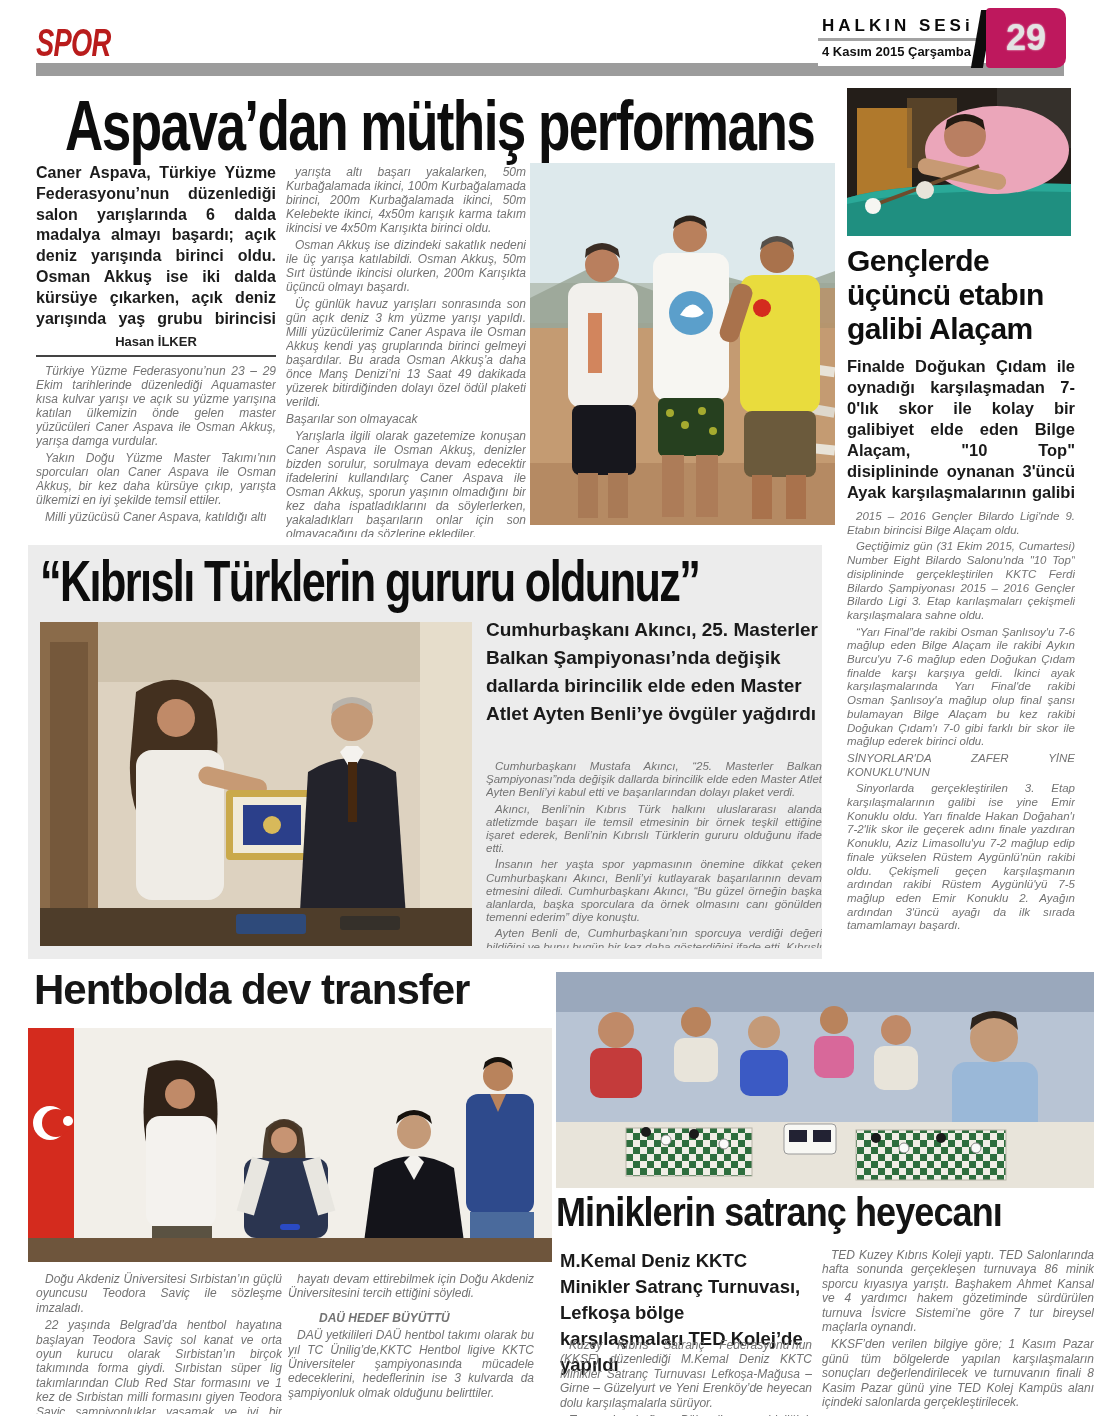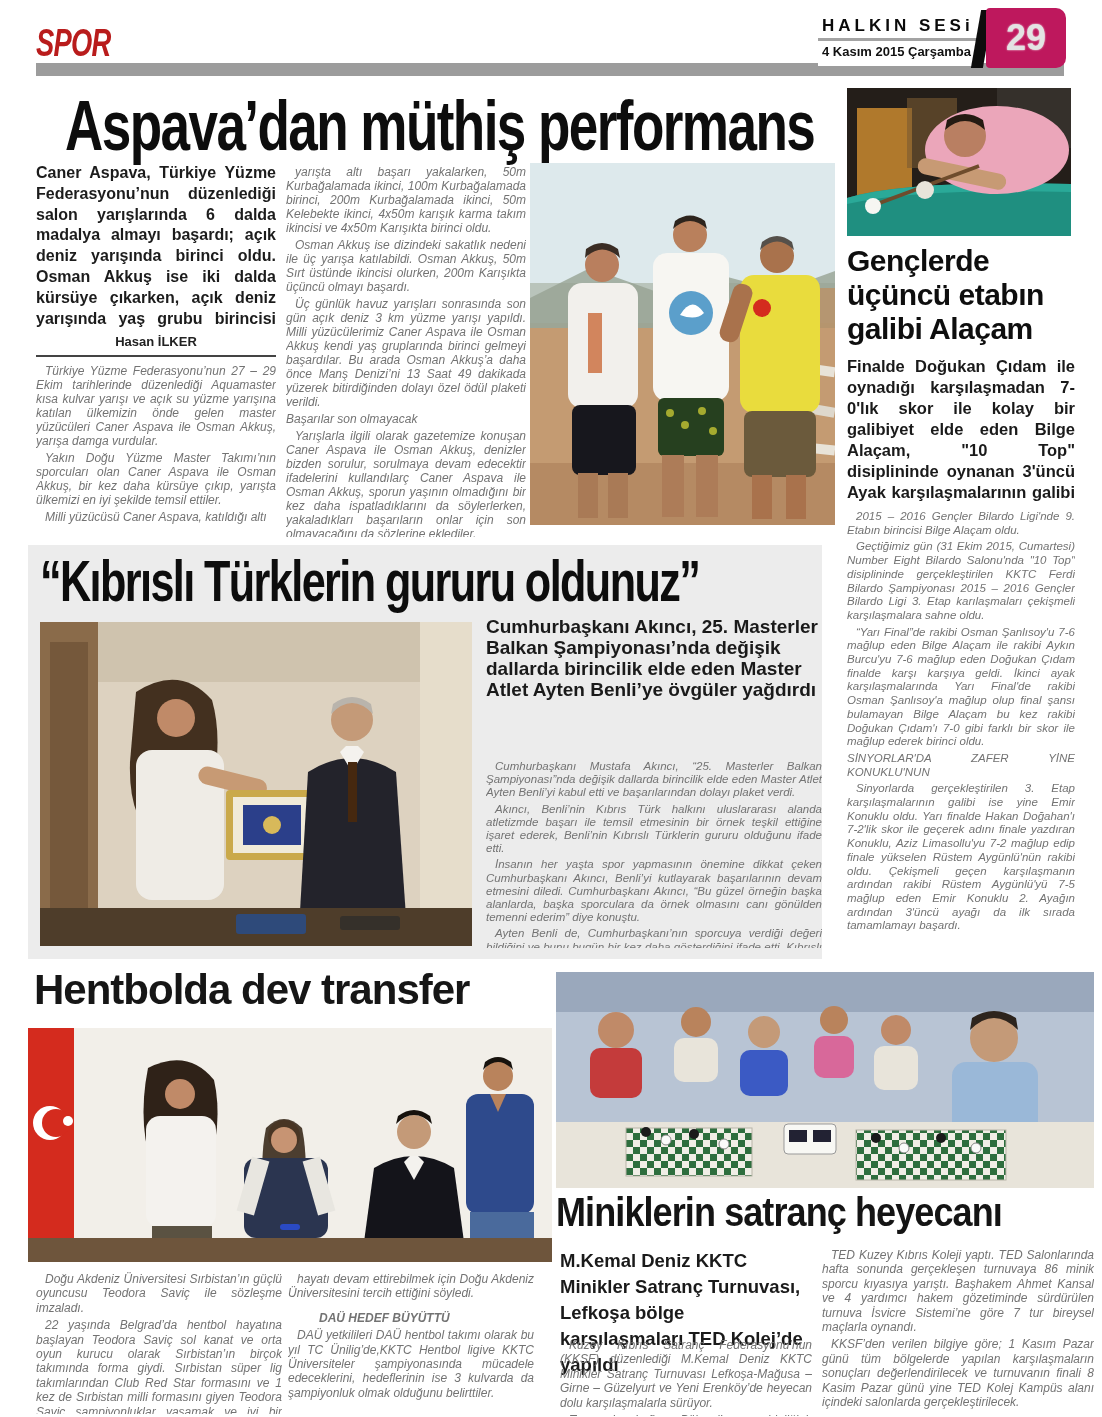--- a/index.html
+++ b/index.html
@@ -39,21 +39,21 @@
   <div class="abs headline-xl" style="left:18px;top:86px;font-size:68px;margin-left:47px;">
     <span class="cond" style="transform:scale(0.78,1.04);">Aspava’dan müthiş performans</span>
   </div>
 
   <div class="abs" style="left:36px;top:163px;width:240px;height:168px;font-size:16px;line-height:20.8px;font-weight:bold;color:#1c1c1c;text-align:justify;overflow:hidden;">Caner Aspava, Türkiye Yüzme Federasyonu’nun düzenlediği salon yarışlarında 6 dalda madalya almayı başardı; açık deniz yarışında birinci oldu. Osman Akkuş ise iki dalda kürsüye çıkarken, açık deniz yarışında yaş grubu birincisi oldu</div>
 
   <div class="abs byline" style="left:36px;top:334px;width:240px;font-size:13px;">Hasan İLKER</div>
   <div class="abs rule" style="left:36px;top:355px;width:240px;"></div>
 
   <div class="abs jtext" style="left:36px;top:364px;width:240px;height:172px;font-size:12px;line-height:14px;overflow:hidden;">
-    <p>Türkiye Yüzme Federasyonu’nun 27 – 29 Ekim tarihlerinde düzenlediği Aquamaster kısa kulvar yarışı ve açık su yüzme yarışına katılan ülkemizin önde gelen master yüzücüleri Caner Aspava ile Osman Akkuş, yarışa damga vurdular.</p>
+    <p>Türkiye Yüzme Federasyonu’nun 23 – 29 Ekim tarihlerinde düzenlediği Aquamaster kısa kulvar yarışı ve açık su yüzme yarışına katılan ülkemizin önde gelen master yüzücüleri Caner Aspava ile Osman Akkuş, yarışa damga vurdular.</p>
     <p>Yakın Doğu Yüzme Master Takımı’nın sporcuları olan Caner Aspava ile Osman Akkuş, bir kez daha kürsüye çıkıp, yarışta ülkemizi en iyi şekilde temsil ettiler.</p>
     <p>Milli yüzücüsü Caner Aspava, katıldığı altı</p>
   </div>
 
   <div class="abs jtext" style="left:286px;top:165px;width:240px;height:372px;font-size:12px;line-height:14px;overflow:hidden;">
     <p>yarışta altı başarı yakalarken, 50m Kurbağalamada ikinci, 100m Kurbağalamada birinci, 200m Kurbağalamada ikinci, 50m Kelebekte ikinci, 4x50m karışık karma takım ikincisi ve 4x50m Karışıkta birinci oldu.</p>
     <p>Osman Akkuş ise dizindeki sakatlık nedeni ile üç yarışa katılabildi. Osman Akkuş, 50m Sırt üstünde ikincisi olurken, 200m Karışıkta üçüncü olmayı başardı.</p>
     <p>Üç günlük havuz yarışları sonrasında son gün açık deniz 3 km yüzme yarışı yapıldı. Milli yüzücülerimiz Caner Aspava ile Osman Akkuş kendi yaş gruplarında birinci gelmeyi başardılar. Bu arada Osman Akkuş’a daha önce Manş Denizi’ni 13 Saat 49 dakikada yüzerek bitirdiğinden dolayı özel ödül plaketi verildi.</p>
     <p class="nofind">Başarılar son olmayacak</p>
     <p>Yarışlarla ilgili olarak gazetemize konuşan Caner Aspava ile Osman Akkuş, denizler bizden sorulur, sorulmaya devam edecektir ifadelerini kullandılarç Caner Aspava ile Osman Akkuş, sporun yaşının olmadığını bir kez daha ispatladıklarını da söylerlerken, yakaladıkları başarıların onlar için son olmayacağını da sözlerine eklediler.</p>
@@ -157,21 +157,21 @@
     <path d="M291 92 Q312 70 333 92 L331 82 Q312 68 293 82 Z" fill="#b9b4ac"></path>
     <path d="M258 324 L268 150 Q312 122 356 150 L368 324 Z" fill="#23232b"></path>
     <path d="M300 130 L312 150 L324 130 L318 124 L306 124 Z" fill="#f4f2ee"></path>
     <rect x="308" y="140" width="9" height="60" fill="#46280f"></rect>
 
     <rect y="286" width="432" height="38" fill="#4e3d2a"></rect>
     <rect x="196" y="292" width="70" height="20" rx="3" fill="#2e4a7a"></rect>
     <rect x="300" y="294" width="60" height="14" rx="3" fill="#35302a"></rect>
   </svg>
 
-  <div class="abs" style="left:486px;top:616px;width:336px;height:142px;font-size:19px;line-height:21px;font-weight:bold;color:#1a1a1a;">Cumhurbaşkanı Akıncı, 25. Masterler Balkan Şampiyonası’nda değişik dallarda birincilik elde eden Master Atlet Ayten Benli’ye övgüler yağdırdı</div>
+  <div class="abs" style="left:486px;top:616px;width:336px;height:142px;font-size:19px;line-height:28px;font-weight:bold;color:#1a1a1a;">Cumhurbaşkanı Akıncı, 25. Masterler Balkan Şampiyonası’nda değişik dallarda birincilik elde eden Master Atlet Ayten Benli’ye övgüler yağdırdı</div>
 
   <div class="abs jtext" style="left:486px;top:760px;width:336px;height:188px;font-size:11.5px;line-height:13.2px;overflow:hidden;">
     <p>Cumhurbaşkanı Mustafa Akıncı, “25. Masterler Balkan Şampiyonası”nda değişik dallarda birincilik elde eden Master Atlet Ayten Benli’yi kabul etti ve başarılarından dolayı plaket verdi.</p>
     <p>Akıncı, Benli’nin Kıbrıs Türk halkını uluslararası alanda atletizmde başarı ile temsil etmesinin bir örnek teşkil ettiğine işaret ederek, Benli’nin Kıbrıslı Türklerin gururu olduğunu ifade etti.</p>
     <p>İnsanın her yaşta spor yapmasının önemine dikkat çeken Cumhurbaşkanı Akıncı, Benli’yi kutlayarak başarılarının devam etmesini diledi.  Cumhurbaşkanı Akıncı, “Bu güzel örneğin başka alanlarda, başka sporculara da örnek olmasını canı gönülden temenni ederim” diye konuştu.</p>
     <p>Ayten Benli de, Cumhurbaşkanı’nın sporcuya verdiği değeri bildiğini ve bunu bugün bir kez daha gösterdiğini ifade etti. Kıbrıslı Türkleri temsilen uluslararası alanda yarışarak, bir örnek olmak istediğini söyleyen Benli, Cumhurbaşkanı Akıncı’ya teşekkür etti.</p>
   </div>
 
   <div class="abs" style="left:34px;top:966px;font-size:42px;font-weight:bold;color:#161616;letter-spacing:-1px;">Hentbolda dev transfer</div>
 

